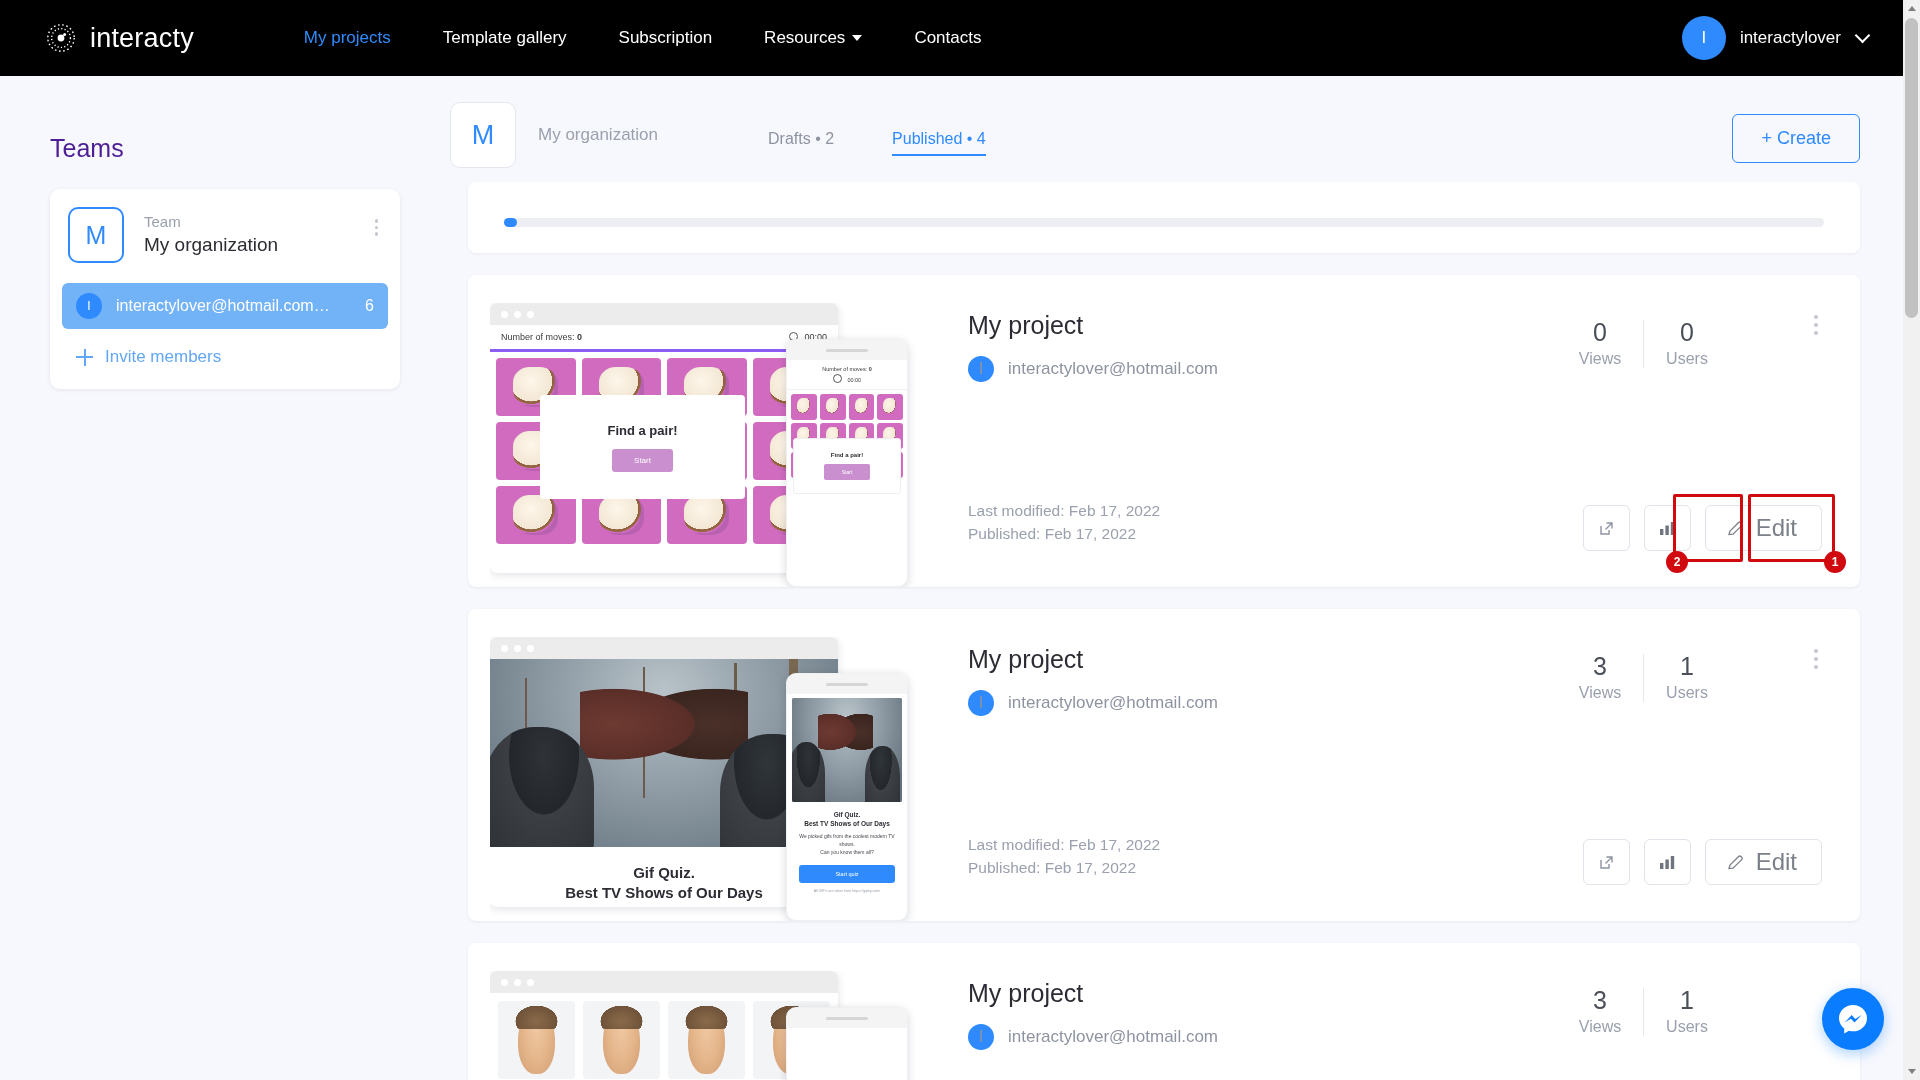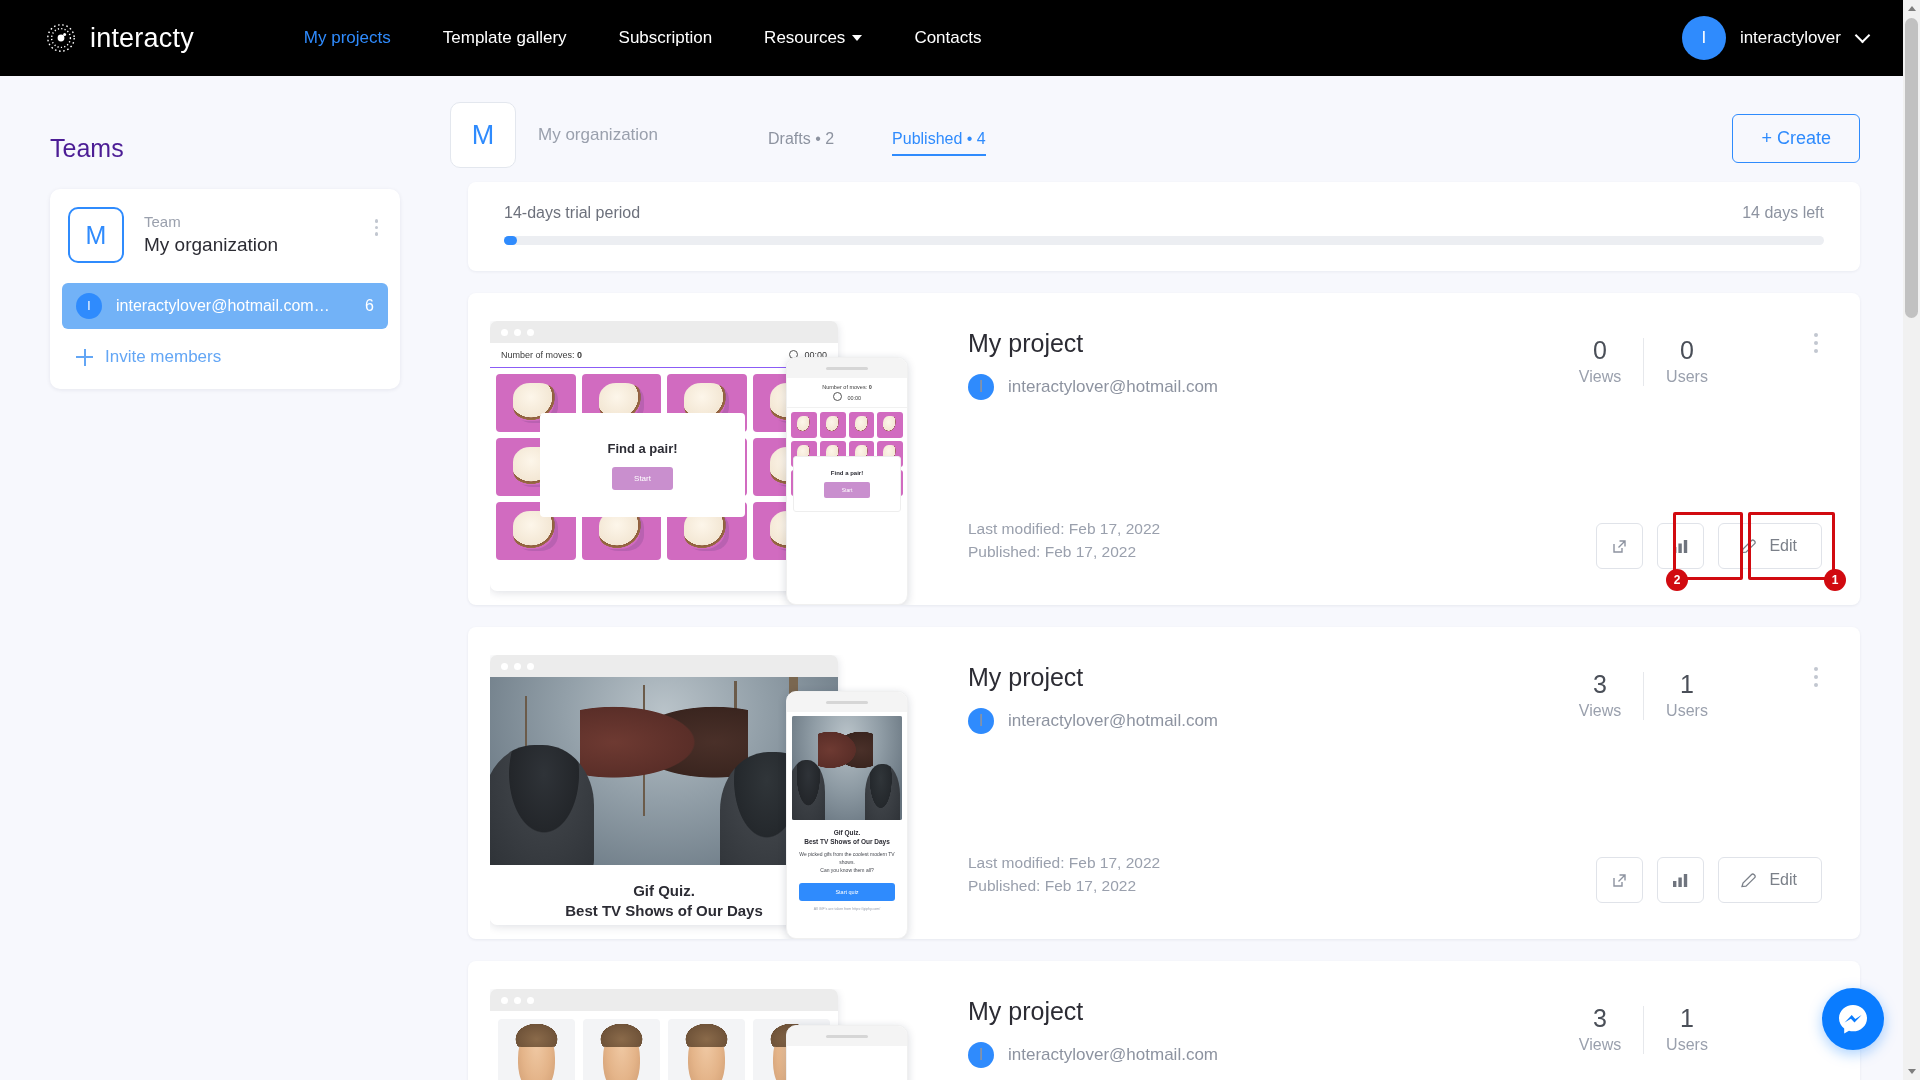--- a/index.html
+++ b/index.html
@@ -162,21 +162,21 @@
     position: absolute; left: 296px; top: 36px; width: 122px; height: 248px;
     background: #fff; border-radius: 10px; box-shadow: 0 2px 9px rgba(20,30,60,.17);
     overflow: hidden; border: 1px solid #f0f0f0;
   }
   .phone-bar { height: 20px; background:#f4f4f4; display:flex; align-items:center; justify-content:center; }
   .phone-notch { width: 42px; height: 3px; background: #d6d6d6; border-radius: 2px; }
 
   
   .mg-head {
     display:flex; align-items:center; justify-content:space-between;
-    padding: 7px 11px; font-size: 9px; color: #3b3b3b; border-bottom: 1px solid #8b5cf6;
+    padding: 7px 11px; font-size: 9px; color: #3b3b3b; border-bottom: 3px solid #8b5cf6;
   }
   .mg-grid { display: grid; grid-template-columns: repeat(4, 1fr); gap: 6px; padding: 6px; }
   .mg-tile {
     height: 58px; background: #d16bc0; border-radius: 4px; position: relative; overflow:hidden;
   }
   .mg-tile::after {
     content:""; position:absolute; left:22%; top:16%; width: 56%; height: 68%;
     background: radial-gradient(ellipse at 40% 35%, #fdf6ea 0%, #f3e7d4 55%, #8f5e3c 56%, #9a6a45 62%, transparent 63%);
     border-radius: 38% 42% 40% 44%;
     box-shadow: inset -6px -4px 0 -2px rgba(140,80,150,.35);
@@ -274,21 +274,21 @@
 
   .card-kebab { position: absolute; right: 38px; top: 36px; display:flex; flex-direction:column; gap:4px; cursor:pointer; padding:4px; }
   .card-kebab i { width:4px; height:4px; border-radius:50%; background:#c2c7d0; display:block; }
 
   .actions { position: absolute; right: 38px; bottom: 36px; display: flex; align-items: center; gap: 14px; }
   .abtn {
     height: 46px; min-width: 46px; border: 1px solid #e0e3e9; border-radius: 6px;
     background: #fff; display: flex; align-items: center; justify-content: center;
     cursor: pointer; color: #8d93a0; gap: 11px; padding: 0 14px;
   }
-  .abtn.edit { padding: 0 24px 0 20px; font-size: 16px; color: #7b8089; }
+  .abtn.edit { padding: 0 24px 0 20px; font-size: 24px; color: #7b8089; }
 
   
   .annot { position: absolute; border: 3px solid #d10a10; border-radius: 2px; pointer-events: none; }
   .annot-badge {
     position: absolute; width: 22px; height: 22px; border-radius: 50%;
     background: #d10a10; color: #fff; font-size: 12px; font-weight: bold;
     display: flex; align-items: center; justify-content: center;
   }
 
   
@@ -383,24 +383,20 @@
 
     <div class="filters">
       <span class="filter">Drafts • 2</span>
       <span class="filter active">Published • 4</span>
     </div>
 
     <button class="create-btn">+ Create</button>
   </div>
 
   <div class="trial">
-    <div class="trial-row">
-      <span class="trial-label">14-days trial period</span>
-      <span class="trial-left">14 days left</span>
-    </div>
     <div class="trial-track">
       <div class="trial-fill" style="width: 1%;"></div>
     </div>
   </div>
 
   <div class="card">
     <div class="card-inner">
       <div class="thumb-wrap">
         <div class="browser">
           <div class="browser-bar">

